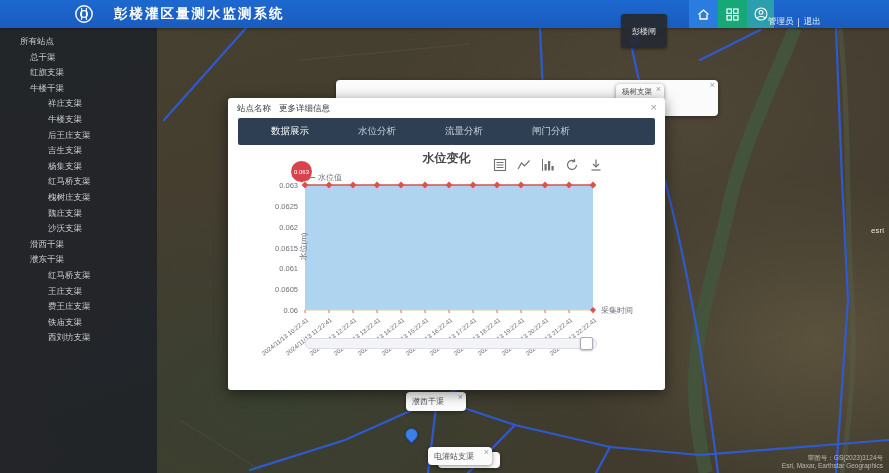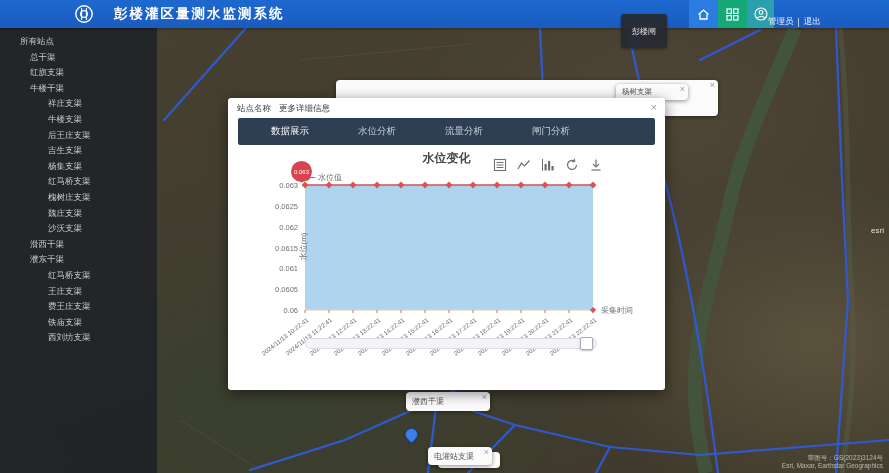--- a/index.html
+++ b/index.html
@@ -113,25 +113,25 @@
         <path d="M300,60 L470,44"></path>
         <path d="M760,340 L889,310"></path>
         <path d="M180,420 L260,470"></path>
       </g>
     </svg>
 
     <div class="map-pop" style="left:336px;top:80px;width:382px;height:36px;align-items:flex-end;padding-bottom:3px;">
       <span>富春支渠</span>
       <span class="x">×</span>
     </div>
-    <div class="map-pop" style="left:616px;top:84px;width:72px;height:16px;z-index:5;">
+    <div class="map-pop" style="left:616px;top:84px;width:48px;height:16px;z-index:5;">
       <span style="font-size:7.5px;">杨树支渠</span>
       <span class="x">×</span>
     </div>
-    <div class="map-pop" style="left:406px;top:392px;width:84px;height:19px;">
+    <div class="map-pop" style="left:406px;top:392px;width:60px;height:19px;">
       <span>濮西干渠</span>
       <span class="x">×</span>
     </div>
     <div class="map-pop" style="left:438px;top:452px;width:62px;height:16px;"></div>
     <div class="map-pop" style="left:428px;top:447px;width:64px;height:18px;">
       <span>电灌站支渠</span>
       <span class="x">×</span>
     </div>
     <div class="pin-blue" style="left:628px;top:34px;"></div>
     <div class="pin-blue" style="left:405px;top:428px;"></div>

